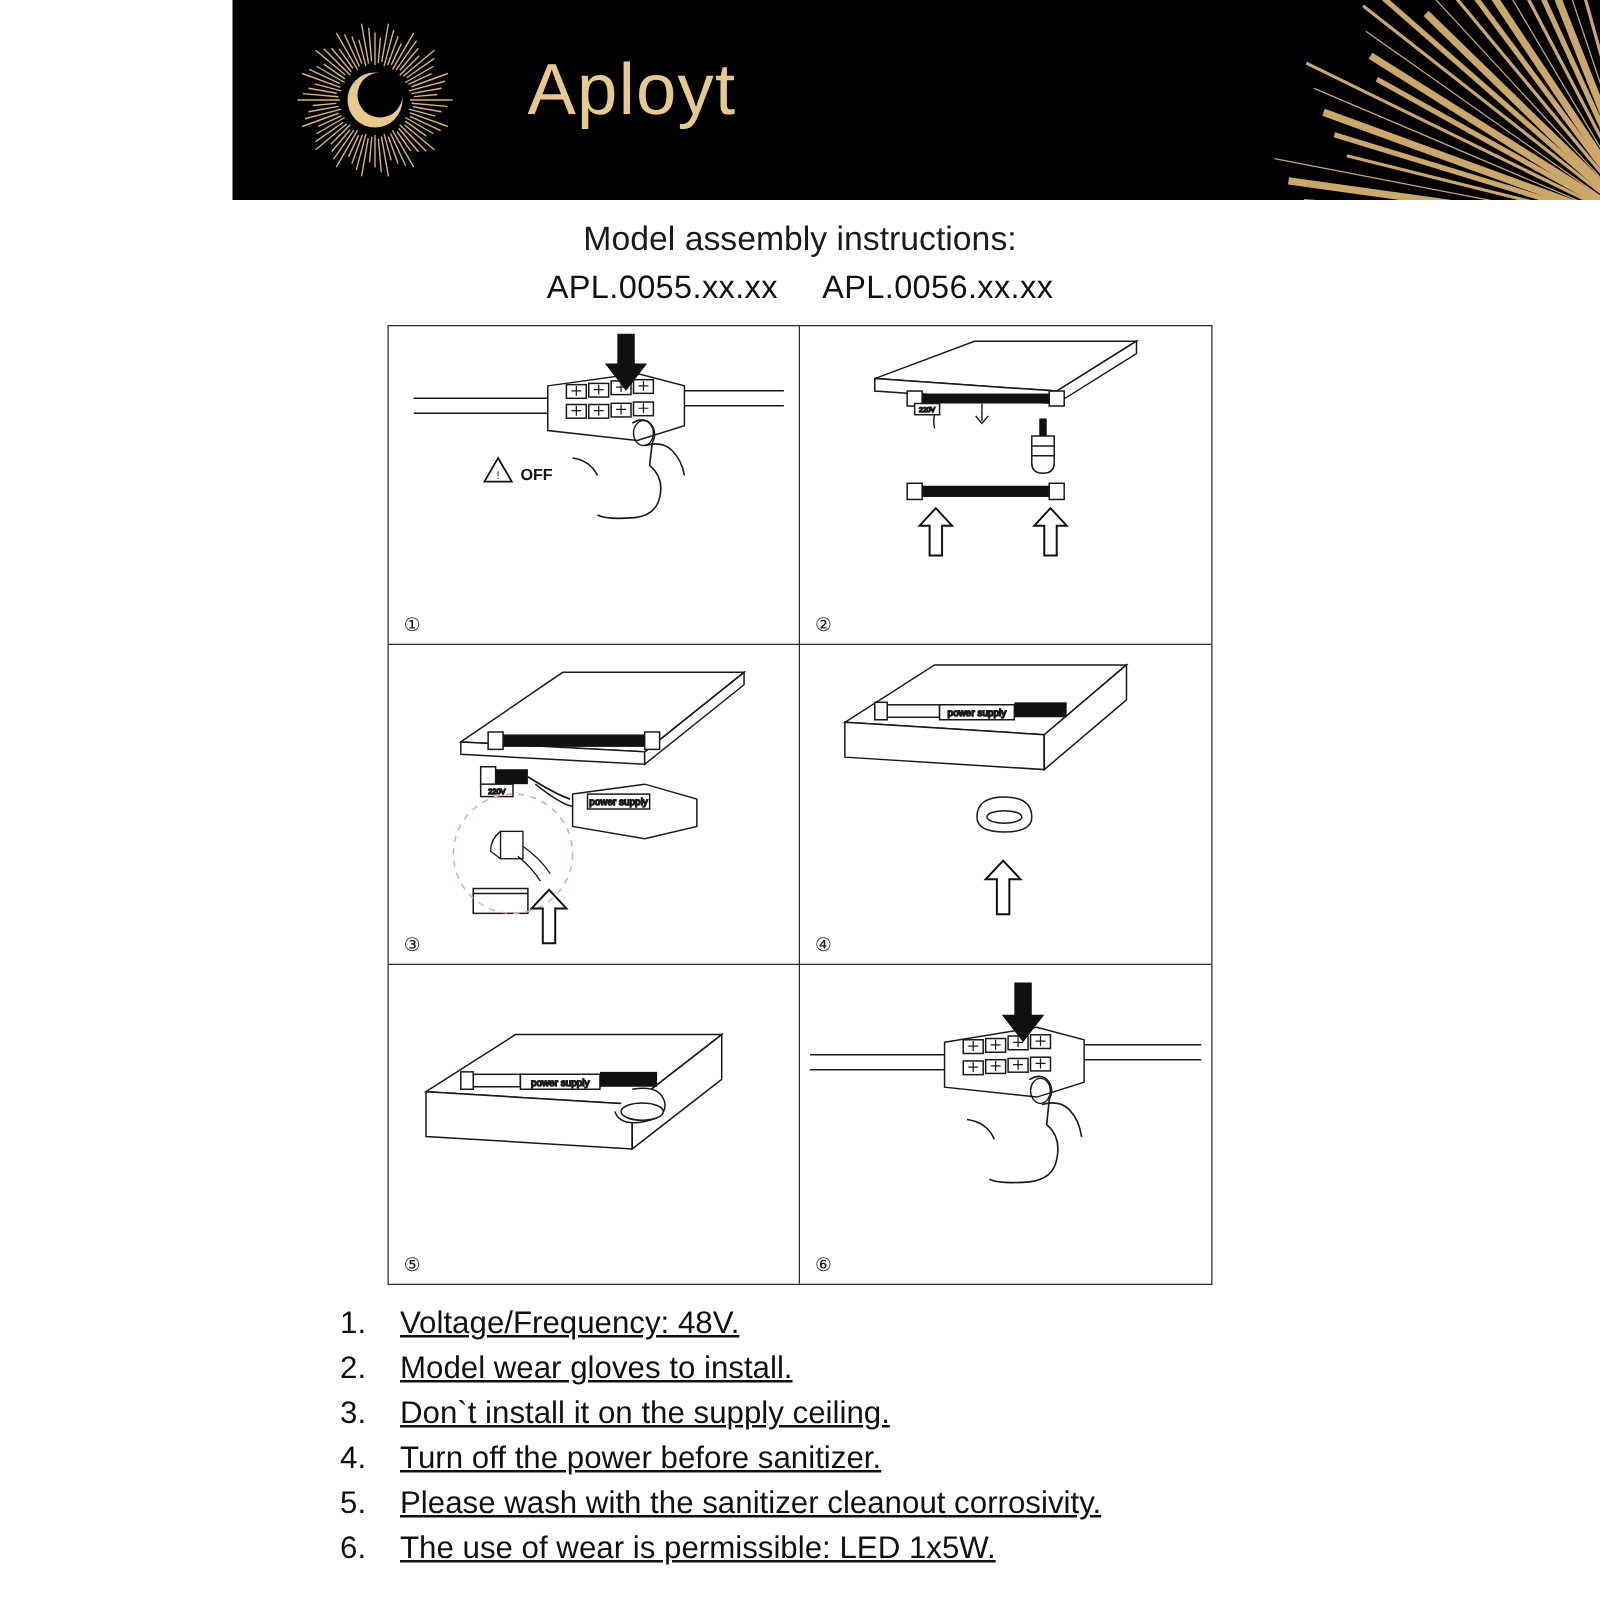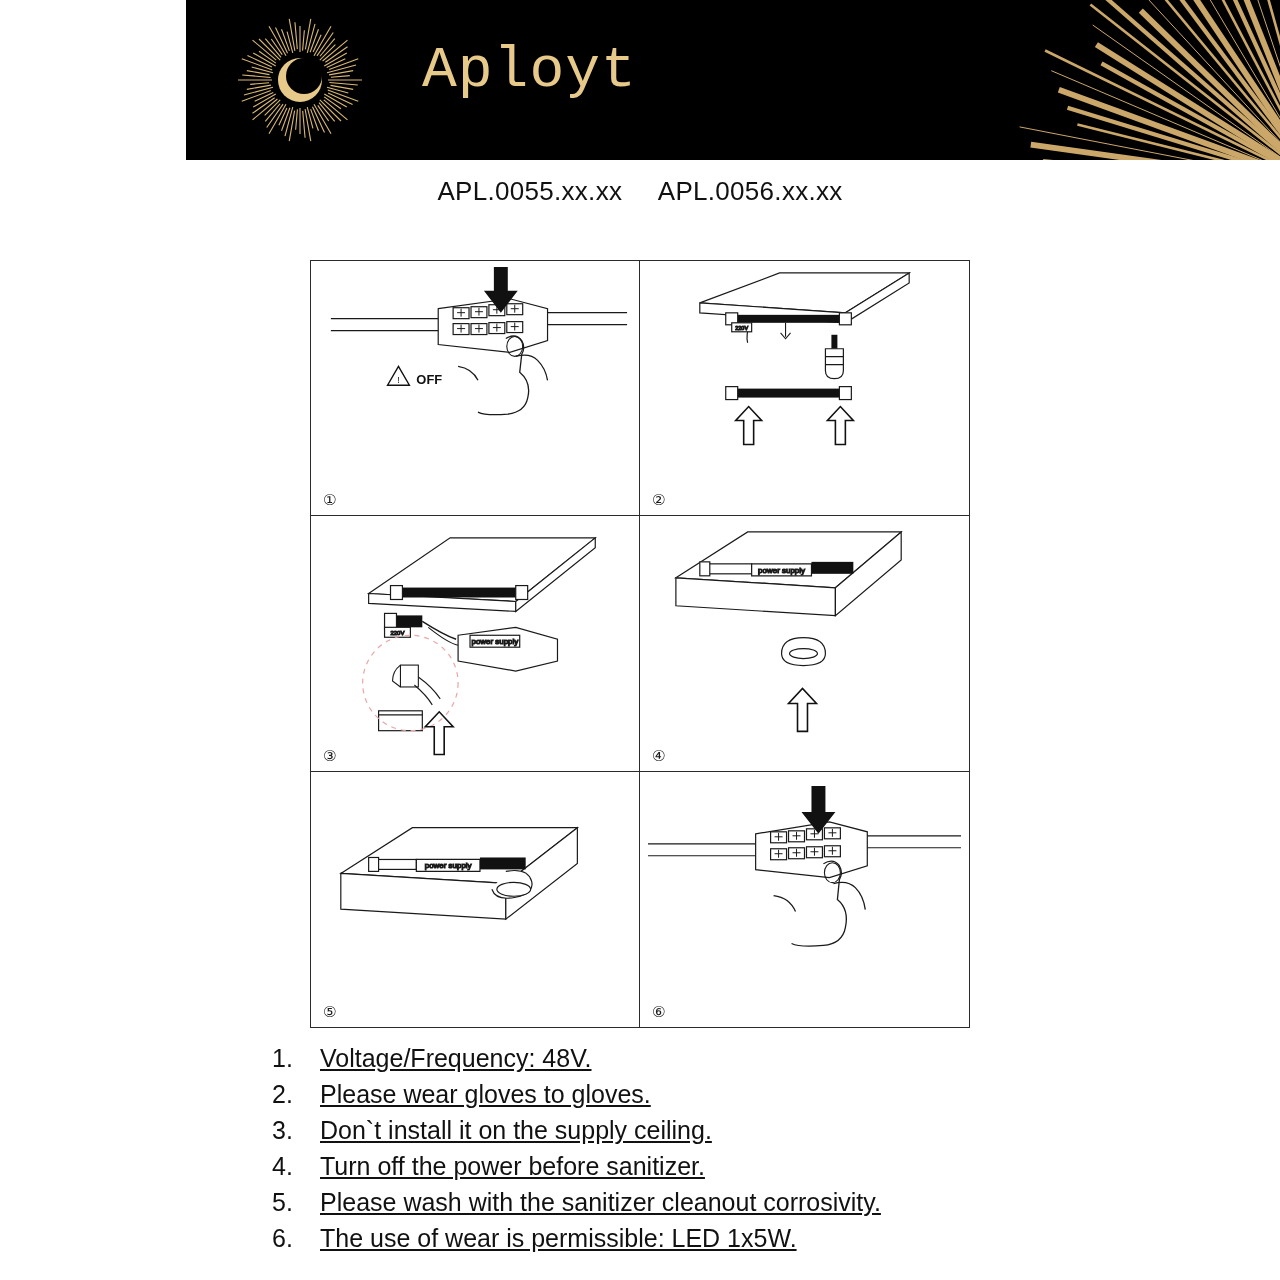--- a/index.html
+++ b/index.html
@@ -30,21 +30,21 @@
     position: absolute;
     left: 48px;
     top: 14px;
     width: 132px;
     height: 132px;
   }
   .brand-name {
     position: absolute;
     left: 236px;
     top: 38px;
-    font-family: Liberation Mono, monospace;
+    font-family: Liberation Sans, sans-serif;
     font-size: 58px;
     letter-spacing: 1px;
     color: #e7c98a;
   }
   .fan {
     position: absolute;
     right: 0;
     top: -30px;
     width: 520px;
     height: 230px;
@@ -233,20 +233,21 @@
         <line x1="541.4" y1="179.6" x2="437.5" y2="-18.9" stroke-width="2.6"></line>
         <line x1="543.3" y1="178.6" x2="444.2" y2="-37.7" stroke-width="4.2"></line>
         <line x1="545.3" y1="177.8" x2="452.5" y2="-56.5" stroke-width="5.8"></line>
         <line x1="547.3" y1="177.1" x2="462.6" y2="-75.1" stroke-width="1.0"></line>
         <line x1="549.3" y1="176.5" x2="493.0" y2="-25.9" stroke-width="2.6"></line>
       </g>
   </svg>
 </div>
 
 <div class="title-block">
+  <div class="title-line">Model assembly instructions:</div>
   <div class="model-codes">
     <span>APL.0055.xx.xx</span>
     <span>APL.0056.xx.xx</span>
   </div>
 </div>
 
 <div class="grid">
 
   <div class="cell">
     <svg class="art" viewBox="0 0 330 195">
@@ -447,21 +448,21 @@
   </div>
 </div>
 
 <div class="notes">
   <div class="note">
     <div class="note-num">1.</div>
     <div class="note-text">Voltage/Frequency: 48V.</div>
   </div>
   <div class="note">
     <div class="note-num">2.</div>
-    <div class="note-text">Please wear gloves to gloves.</div>
+    <div class="note-text">Model wear gloves to install.</div>
   </div>
   <div class="note">
     <div class="note-num">3.</div>
     <div class="note-text">Don`t install it on the supply ceiling.</div>
   </div>
   <div class="note">
     <div class="note-num">4.</div>
     <div class="note-text">Turn off the power before sanitizer.</div>
   </div>
   <div class="note">

